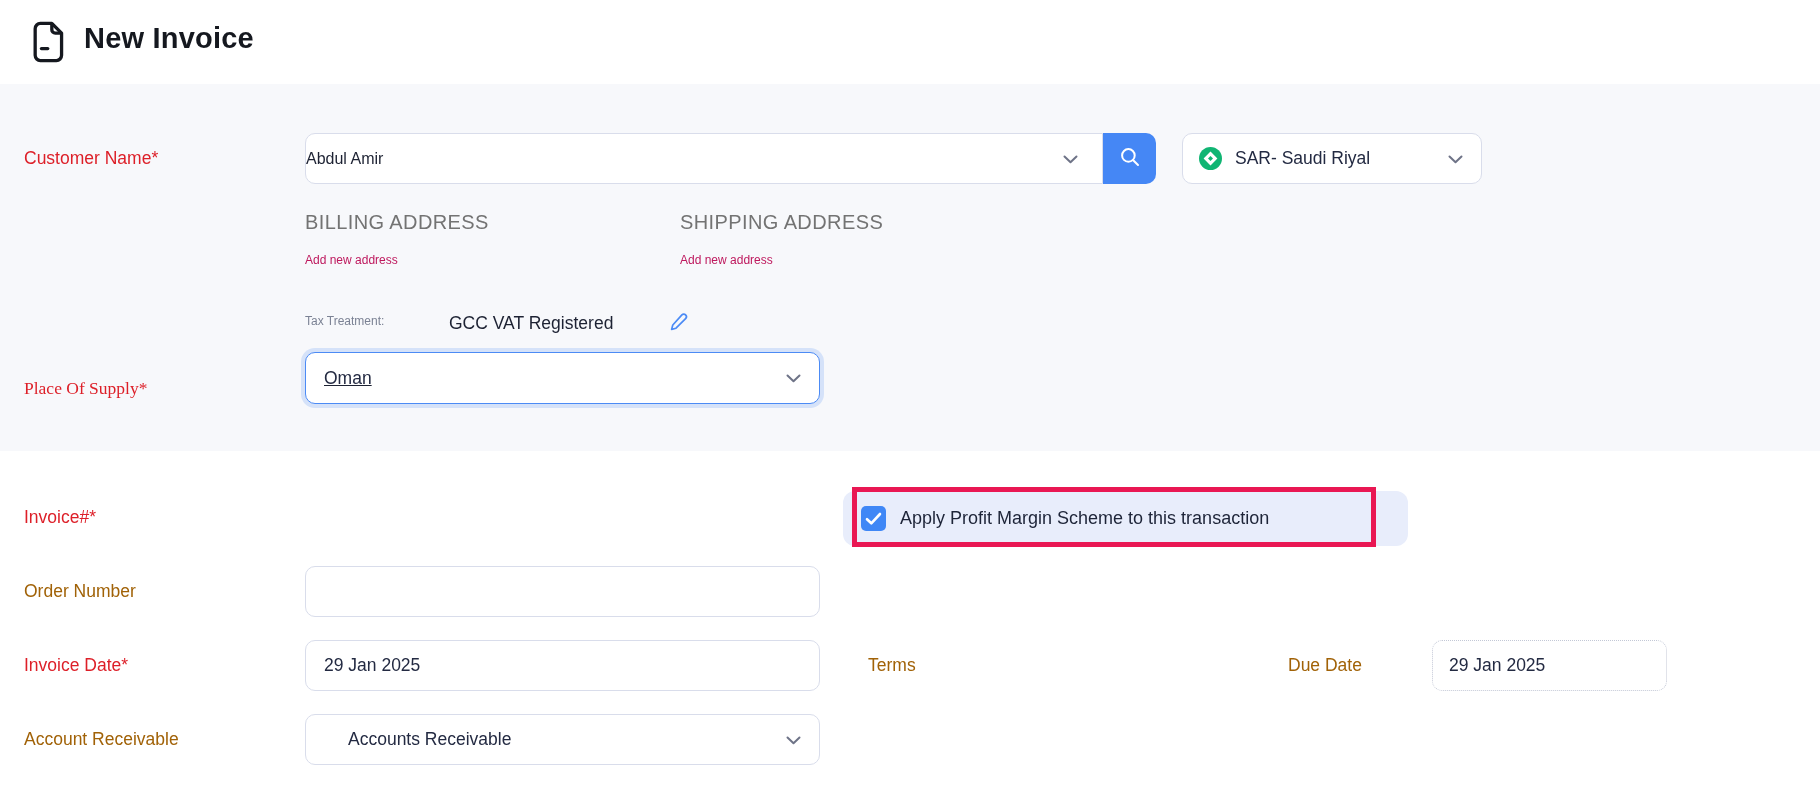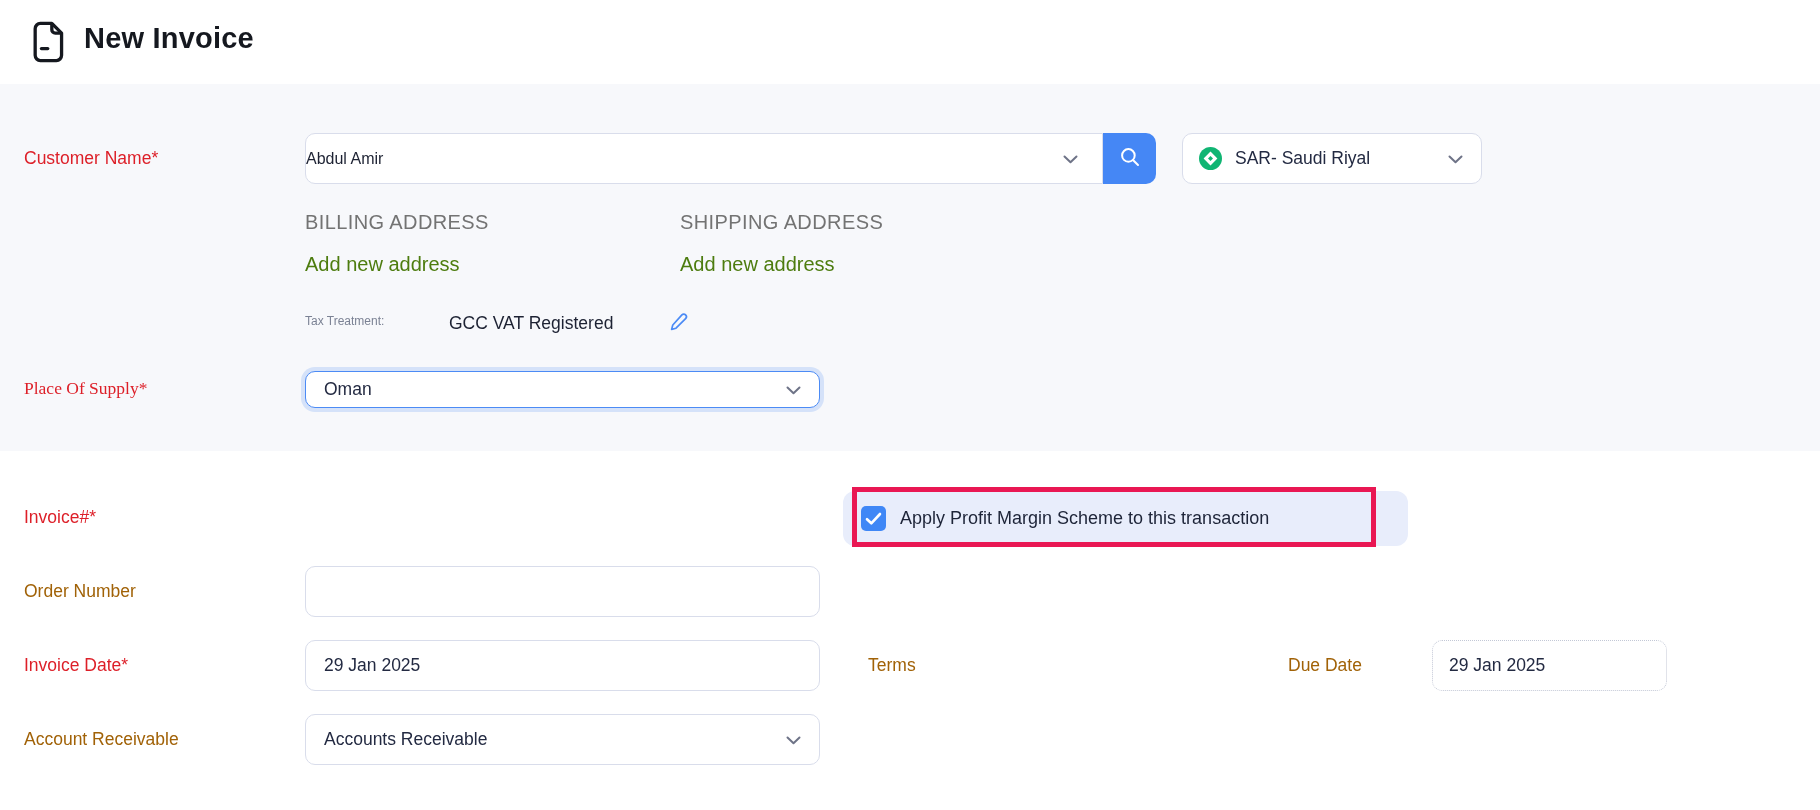--- a/index.html
+++ b/index.html
@@ -27,49 +27,49 @@
   .combo-field { position:absolute; left:0; top:0; width:798px; height:51px; background:#fff;
     border:1px solid #d9ddeb; border-radius:10px 0 0 10px; display:flex; align-items:center; }
   .combo-field .chev { right:24px; }
   .search-btn { position:absolute; left:798px; top:0; width:53px; height:51px; background:#4587f5;
     border:none; border-radius:0 10px 10px 0; display:flex; align-items:center; justify-content:center; cursor:pointer; }
 
   .currency-box { position:absolute; left:1182px; top:133px; width:300px; height:51px; }
   .currency-box .value { padding-left:14px; }
 
   .addr-heading { position:absolute; font-size:20px; color:#737373; letter-spacing:.4px; white-space:nowrap; }
-  .addr-link { position:absolute; font-size:20px; color:#4d7c0f; cursor:pointer; white-space:nowrap; }
+  .addr-link { position:absolute; font-size:12px; color:#be185d; cursor:pointer; white-space:nowrap; }
 
   .tax-label { position:absolute; left:305px; top:314px; font-size:12px; color:#7b8294; }
   .tax-value { position:absolute; left:449px; top:313px; font-size:17.5px; color:#1d2233; }
   .pencil-btn { position:absolute; left:668px; top:311px; cursor:pointer; background:none; border:none; }
 
   .select { position:relative; cursor:pointer; }
-  .select-pos { position:absolute; left:305px; top:371px; width:515px; height:37px;
-    border:1.5px solid #4c8bf5; box-shadow:0 0 0 4px #d5e2f9; }
+  .select-pos { position:absolute; left:305px; top:352px; width:515px; height:52px;
+    border:1.5px solid #4c8bf5; box-shadow:0 0 0 4px #d5e2f9;text-decoration:underline; }
 
   .input-pos { position:absolute; }
   .inv-input { left:305px; top:492px; width:515px; height:51px; }
   .gear-btn { position:absolute; right:16px; top:50%; transform:translateY(-50%); background:none; border:none; cursor:pointer; line-height:0; }
 
   .pm-pill { position:absolute; left:843px; top:491px; width:565px; height:55px; background:#e8edfb;
     border-radius:12px; display:flex; align-items:center; padding-left:18px; }
   .pm-checkbox { width:25px; height:25px; background:#3f87f6; border-radius:5px; display:flex;
     align-items:center; justify-content:center; cursor:pointer; flex:0 0 auto; }
   .pm-label { font-size:18px; color:#1d2438; margin-left:14px; white-space:nowrap; }
   .highlight-box { position:absolute; left:852px; top:487px; width:524px; height:60px;
     border:5px solid #e91753; pointer-events:none; }
 
   .order-input { left:305px; top:566px; width:515px; height:51px; }
   .date-input  { left:305px; top:640px; width:515px; height:51px; }
   .terms-select { position:absolute; left:1010px; top:640px; width:232px; height:51px; }
   .terms-select .chev { right:14px; }
   .duedate-input { position:absolute; left:1432px; top:640px; width:235px; height:51px;
     background:#fff; border:1.5px dotted #c3c8d6; border-radius:10px; display:flex; align-items:center; }
-  .ar-select { position:absolute; left:305px; top:714px; width:515px; height:51px; }
+  .ar-select { position:absolute; left:305px; top:714px; width:515px; height:51px;padding-left:24px; }
 </style>
 </head>
 <body>
 
 <div id="app">
 
   <div class="header">
     <span class="doc-icon">
       <svg width="38" height="44" viewBox="0 0 24 28" fill="none">
         <path d="M6.5 2.2 H13.8 L20 8.4 V22.5 A3.3 3.3 0 0 1 16.7 25.8 H6.5 A3.3 3.3 0 0 1 3.2 22.5 V5.5 A3.3 3.3 0 0 1 6.5 2.2 Z" stroke="#15181f" stroke-width="2.1" stroke-linejoin="round"></path>

